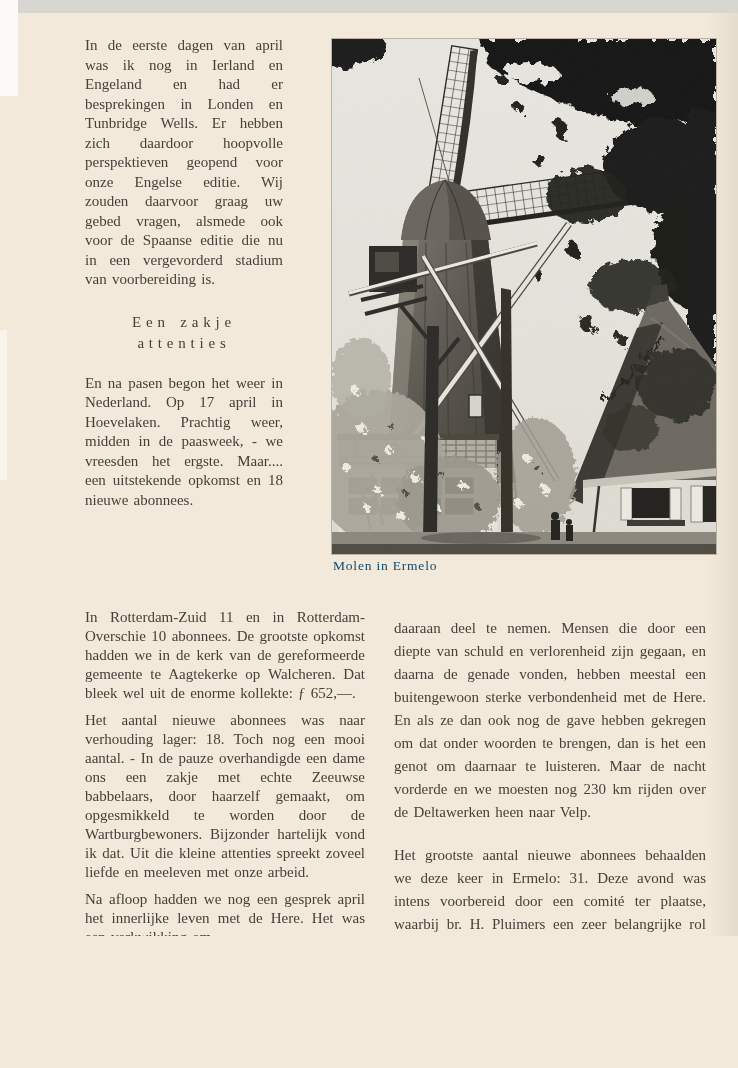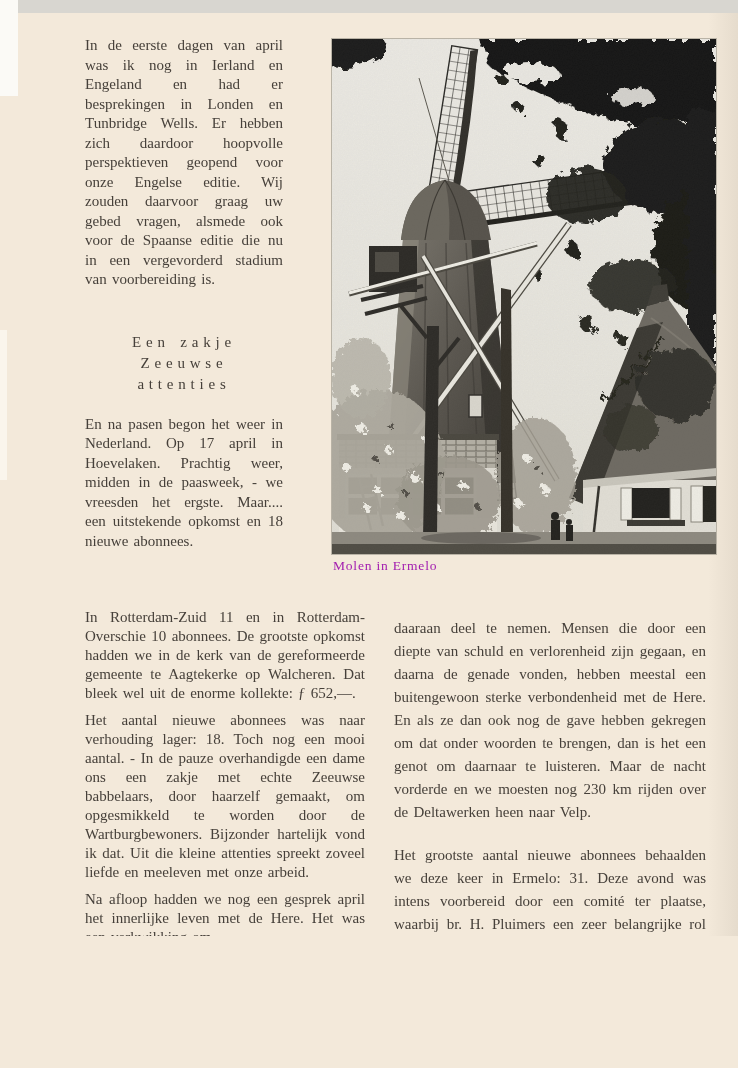--- a/index.html
+++ b/index.html
@@ -10,45 +10,44 @@
   .strip-bottom{position:absolute;left:0;top:1046px;width:738px;height:22px;background:#d3d1c6;}
   .corner-white{position:absolute;left:0;top:0;width:18px;height:96px;background:#fbfaf6;}
   .left-sliver{position:absolute;left:0;top:330px;width:7px;height:150px;background:#faf5ec;}
   .right-shade{position:absolute;right:0;top:13px;width:30px;height:1033px;
     background:linear-gradient(to right, rgba(110,100,85,0) 0%, rgba(110,100,85,0.10) 100%);}
   
   .txt{font-size:15px;line-height:19.5px;text-align:justify;word-spacing:1.5px;hyphens:auto;}
   .txt p{margin:0 0 8px 0;}
   .narrow-col{position:absolute;left:85px;top:36px;width:198px;}
   .heading{ text-align:center;letter-spacing:0.32em;line-height:21px;font-size:15px;
-    margin:42px 0 20px 0;word-spacing:2px;}
+    margin:22px 0 20px 0;word-spacing:2px;}
   .col2-left{position:absolute;left:85px;top:608px;width:280px;line-height:19px;}
   .col2-right{position:absolute;left:394px;top:617px;width:312px;line-height:23px;}
   .col2-right p.second{margin-top:20px;}
   .pagenum{position:absolute;left:85px;top:943px;font-size:18px;font-weight:bold;}
   
   .photo{position:absolute;left:331px;top:38px;width:386px;height:517px;}
   .photo svg{display:block;}
-  .caption{position:absolute;left:333px;top:558px;font-size:13.5px;letter-spacing:0.8px;color:#a21caf;}
+  .caption{position:absolute;left:333px;top:558px;font-size:13.5px;letter-spacing:0.8px;color:#0c4a6e;}
 </style>
 </head>
 <body>
 
 <div class="page">
 
   <div class="strip-top"></div>
   <div class="corner-white"></div>
   <div class="left-sliver"></div>
   <div class="right-shade"></div>
 
   <div class="narrow-col txt">
     <p>In de eerste dagen van april was ik nog in Ierland en Engeland en had er besprekingen in Londen en Tunbridge Wells. Er hebben zich daardoor hoopvolle perspektieven geopend voor onze Engelse editie. Wij zouden daarvoor graag uw gebed vragen, alsmede ook voor de Spaanse editie die nu in een vergevorderd stadium van voorbereiding is.</p>
     <div class="heading">
       <div>Een zakje</div>
-      <div>Zeeuwse</div>
       <div>attenties</div>
     </div>
     <p>En na pasen begon het weer in Nederland. Op 17 april in Hoevelaken. Prachtig weer, midden in de paasweek, - we vreesden het ergste. Maar.... een uitstekende opkomst en 18 nieuwe abonnees.</p>
   </div>
 
   <div class="photo">
     <svg width="386" height="517" viewBox="0 0 386 517">
       <defs>
         <linearGradient id="sky" x1="0" y1="0" x2="0" y2="1">
           <stop offset="0" stop-color="#ebe9e3"></stop>

